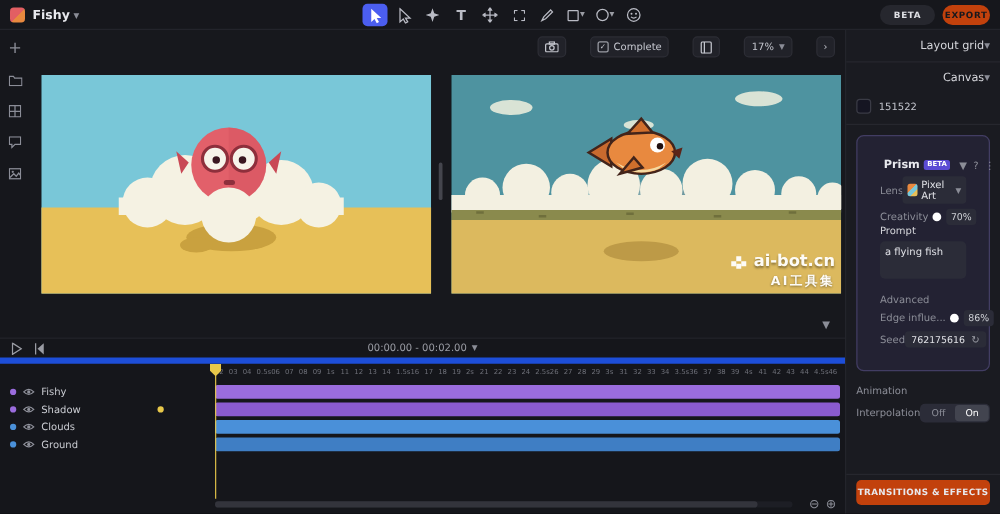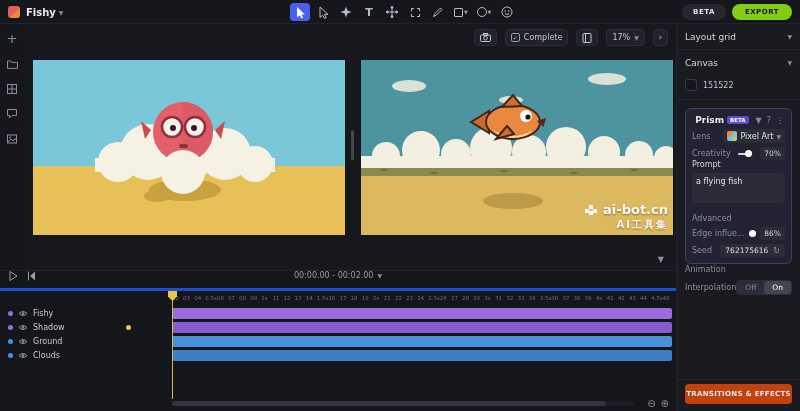--- a/index.html
+++ b/index.html
@@ -14,76 +14,76 @@
 .chev{color:#8b8d97;font-size:6px}
 .tools{position:absolute;left:290px;top:3px;display:flex;gap:3px}
 .tool{width:20px;height:18px;border:none;background:transparent;border-radius:4px;display:flex;align-items:center;justify-content:center;color:#b9bbc4;cursor:pointer;font-size:10px}
 .tool.active{background:#4b5ef0;color:#fff}
 .tool .sq{width:9px;height:9px;border:1px solid currentColor;border-radius:1px}
 .tool .sq.dashed{border-style:dashed}
 .tool .ci{width:10px;height:10px;border:1px solid currentColor;border-radius:50%}
 .tool .tcaret{font-size:5px;margin-left:1px;color:#9a9ca4}
 .tb-right{position:absolute;right:8px;top:4px;display:flex;gap:6px}
 .btn-share{background:#26272e;color:#dfe0e5;border:none;border-radius:9px;height:16px;padding:0 11px;font-size:7px;font-weight:bold;letter-spacing:.5px;cursor:pointer}
-.btn-export{background:#84cc16;color:#17181d;border:none;border-radius:9px;height:16px;padding:0 13px;font-size:7px;font-weight:bold;letter-spacing:.5px;cursor:pointer}
+.btn-export{background:#c2410c;color:#17181d;border:none;border-radius:9px;height:16px;padding:0 2px;font-size:7px;font-weight:bold;letter-spacing:.5px;cursor:pointer}
 
 
 .sidebar{position:absolute;top:24px;left:0;width:24px;height:246px;background:#16171c;display:flex;flex-direction:column;align-items:center;padding-top:9px;gap:13px;z-index:5}
 .side-icon{width:12px;height:12px;color:#8b8d97;display:flex;align-items:center;justify-content:center;cursor:pointer;font-size:11px;line-height:10px}
 
 
 .canvas-area{position:absolute;top:24px;left:24px;width:652px;height:246px;background:#17181d}
-.canvas-header{position:absolute;top:5px;right:8px;display:flex;gap:8px;z-index:4}
+.canvas-header{position:absolute;top:5px;right:8px;display:flex;gap:19px;z-index:4}
 .ch-btn{height:17px;background:#212229;border:1px solid #2c2d35;border-radius:4px;color:#c3c5cd;display:flex;align-items:center;gap:4px;padding:0 5px;font-size:8px;cursor:pointer}
 .checksq{width:9px;height:9px;border:1px solid #9a9ca4;border-radius:2px;font-size:6px;display:flex;align-items:center;justify-content:center;color:#c3c5cd}
 .frames{position:absolute;top:36px;left:9px;display:flex;gap:16px}
 .frame{position:relative;width:312px;height:175px;background:#000}
 .frame svg{display:block}
 .handle{position:absolute;left:327px;top:106px;width:3px;height:30px;background:#44454d;border-radius:2px;cursor:col-resize}
 .collapse-chev{position:absolute;right:12px;bottom:6px;color:#8b8d97;font-size:8px;cursor:pointer}
 .watermark{position:absolute;right:5px;bottom:3px;text-align:right;opacity:.95;pointer-events:none}
 .wm-top{display:flex;align-items:center;justify-content:flex-end;gap:4px;color:#fff;font-size:13px;font-weight:bold;text-shadow:0 1px 2px rgba(0,0,0,.45)}
 .wm-bottom{margin-top:1px;color:#fff;font-size:10px;font-weight:bold;letter-spacing:2px;text-shadow:0 1px 2px rgba(0,0,0,.45)}
 
 
 .rpanel{position:absolute;top:24px;right:0;width:124px;height:387px;background:#1a1b21;border-left:1px solid #23242b;padding:0 8px;z-index:5}
-.rp-row{display:flex;align-items:center;justify-content:space-between;height:25px;color:#d4d5da;font-size:9px}
+.rp-row{display:flex;align-items:center;justify-content:flex-end;height:25px;color:#d4d5da;font-size:9px}
 .rp-row .chev{cursor:pointer}
 .rp-div{height:1px;background:#26272e;margin:0 -8px}
 .color-row{display:flex;align-items:center;gap:6px;height:20px;color:#c3c5cd;font-size:8px}
 .swatch{width:12px;height:12px;background:#151522;border:1px solid #3a3b45;border-radius:3px;cursor:pointer}
-.prism{background:#232233;border:1px solid #423d63;border-radius:6px;padding:6px;margin-top:8px}
+.prism{background:#232233;border:1px solid #423d63;border-radius:6px;padding:18px;margin-top:8px}
 .prism-head{display:flex;align-items:center;gap:3px}
 .prism-title{font-size:9px;font-weight:bold;color:#e8e9ee}
 .beta{background:#5b4bd4;color:#fff;font-size:5.5px;padding:1px 3px;border-radius:2px;font-weight:bold}
 .prism-head .spacer{flex:1}
 .mini-icon{color:#8b8d97;font-size:8px;cursor:pointer;padding:0 1px}
 .p-row{display:flex;align-items:center;margin-top:4px}
 .p-label{color:#8b8d97;font-size:8px;flex:none;max-width:54px;white-space:nowrap;overflow:hidden}
 .lens-pill{margin-left:auto;display:flex;align-items:center;gap:3px;background:#2b2c38;border-radius:3px;padding:2px 4px;color:#dfe0e5;font-size:8px;cursor:pointer}
 .lens-thumb{width:10px;height:10px;border-radius:2px;background:linear-gradient(135deg,#e8893f 0 40%,#79c7d8 40% 70%,#e7c058 70%)}
 .slider{position:relative;flex:1;height:2px;background:#3a3b45;border-radius:1px;margin:0 7px;cursor:pointer}
 .slider-fill{position:absolute;left:0;top:0;height:2px;background:#d6d7dd;border-radius:1px}
 .slider-handle{position:absolute;top:-2.5px;width:7px;height:7px;border-radius:50%;background:#fff}
 .chip{background:#2b2c38;border-radius:3px;padding:2px 4px;font-size:7.5px;color:#cfd1d6}
 .prompt-box{margin-top:4px;width:100%;height:30px;background:#2b2c38;border:none;border-radius:4px;color:#dfe0e5;font-size:8px;padding:4px;resize:none;font-family:inherit}
 .adv-label{color:#8b8d97;margin-top:9px;font-size:8px}
 .seed-pill{margin-left:auto;display:flex;align-items:center;gap:5px;background:#2b2c38;border-radius:3px;padding:2px 5px;color:#dfe0e5;font-size:7.5px}
 .seed-pill .refresh{color:#9a9ca4;cursor:pointer;font-size:8px}
-.anim-label{color:#8b8d97;margin-top:1px;font-size:8px}
+.anim-label{color:#8b8d97;margin-top:11px;font-size:8px}
 .seg{margin-left:auto;display:flex;background:#2b2c38;border-radius:4px;padding:1px}
 .seg button{border:none;background:transparent;color:#8b8d97;font-size:7.5px;padding:2px 8px;border-radius:3px;cursor:pointer}
 .seg button.active{background:#42444f;color:#fff}
 .render-btn{width:100%;margin-top:9px;background:#2b2c38;border:1px solid #35363f;border-radius:4px;color:#e8e9ee;font-size:6.6px;font-weight:bold;padding:6px 0;letter-spacing:.3px;cursor:pointer}
 .rp-bottom-div{position:absolute;left:0;right:0;bottom:31px;height:1px;background:#26272e}
 .trans-btn{position:absolute;left:8px;right:8px;bottom:7px;background:#c2410c;border:none;border-radius:4px;color:#e8e9ee;font-size:7px;font-weight:bold;padding:6px 0;letter-spacing:.3px;cursor:pointer}
 
 
 .timeline{position:absolute;left:0;bottom:0;width:676px;height:141px;background:#15161b;border-top:1px solid #23242b;z-index:5}
-.transport{position:absolute;top:0;left:0;right:0;height:20px;display:flex;align-items:flex-start;border-bottom:3px solid #1d4ed8}
+.transport{position:absolute;top:0;left:0;right:0;height:20px;display:flex;align-items:center;border-bottom:5px solid #1d4ed8}
 .tr-btn{color:#9a9ca4;margin-left:9px;cursor:pointer;background:none;border:none;display:flex;align-items:center}
 .time-display{position:absolute;left:50%;transform:translateX(-50%);color:#9a9ca4;font-size:8px;display:flex;gap:4px;align-items:center;cursor:pointer;white-space:nowrap}
 .ruler{position:absolute;top:20px;left:172px;width:500px;height:13px;display:flex;align-items:center;cursor:pointer}
 .tick{flex:0 0 11.1px;font-size:5.5px;color:#6d6f78;overflow:visible;white-space:nowrap}
 .layer-list{position:absolute;top:35px;left:0;width:170px}
 .layer-row{position:relative;height:14px;display:flex;align-items:center;gap:5px;padding-left:8px;color:#c9cbd1;font-size:8px;cursor:pointer}
 .dot{width:5px;height:5px;border-radius:50%;flex:none}
 .eye{display:flex;align-items:center}
 .kmark{position:absolute;left:126px;top:4.5px;width:5px;height:5px;border-radius:50%;background:#e8c84a}
 .track-area{position:absolute;top:35px;left:172px;width:500px}
@@ -497,31 +497,31 @@
           <span class="kmark"></span>
         </div>
         <div class="layer-row">
           <span class="dot" style="background:#4a90d9"></span>
           <span class="eye">
             <svg width="10" height="7" viewBox="0 0 10 7">
               <path d="M1 3.5 Q5 -0.5 9 3.5 Q5 7.5 1 3.5 Z" fill="none" stroke="#8f919b"></path>
               <circle cx="5" cy="3.5" r="1.3" fill="#8f919b"></circle>
             </svg>
           </span>
-          <span>Ground</span>
+          <span>Clouds</span>
         </div>
         <div class="layer-row">
           <span class="dot" style="background:#4a90d9"></span>
           <span class="eye">
             <svg width="10" height="7" viewBox="0 0 10 7">
               <path d="M1 3.5 Q5 -0.5 9 3.5 Q5 7.5 1 3.5 Z" fill="none" stroke="#8f919b"></path>
               <circle cx="5" cy="3.5" r="1.3" fill="#8f919b"></circle>
             </svg>
           </span>
-          <span>Clouds</span>
+          <span>Ground</span>
         </div>
       </div>
     <div class="track-area">
         <div class="track-row">
           <div class="track-bar" style="background: rgb(154, 108, 221);"></div>
         </div>
         <div class="track-row">
           <div class="track-bar" style="background: rgb(138, 91, 207);"></div>
         </div>
         <div class="track-row">

